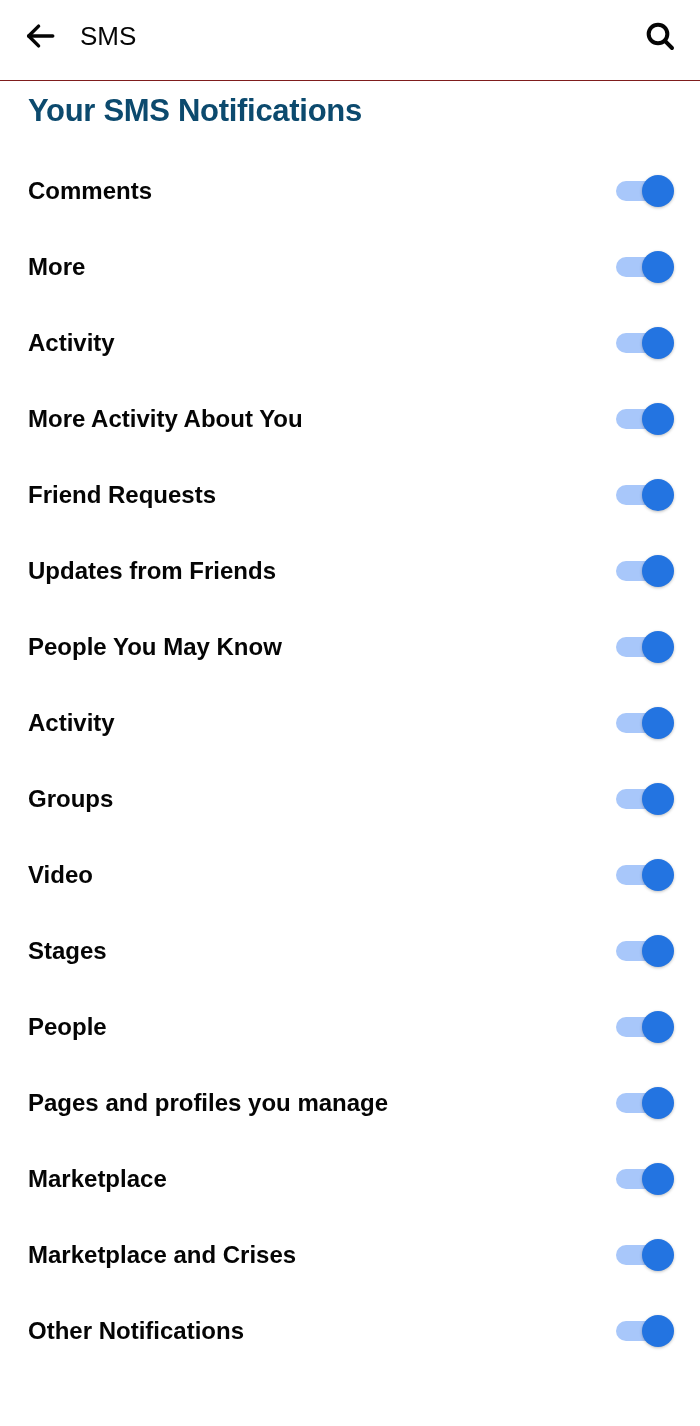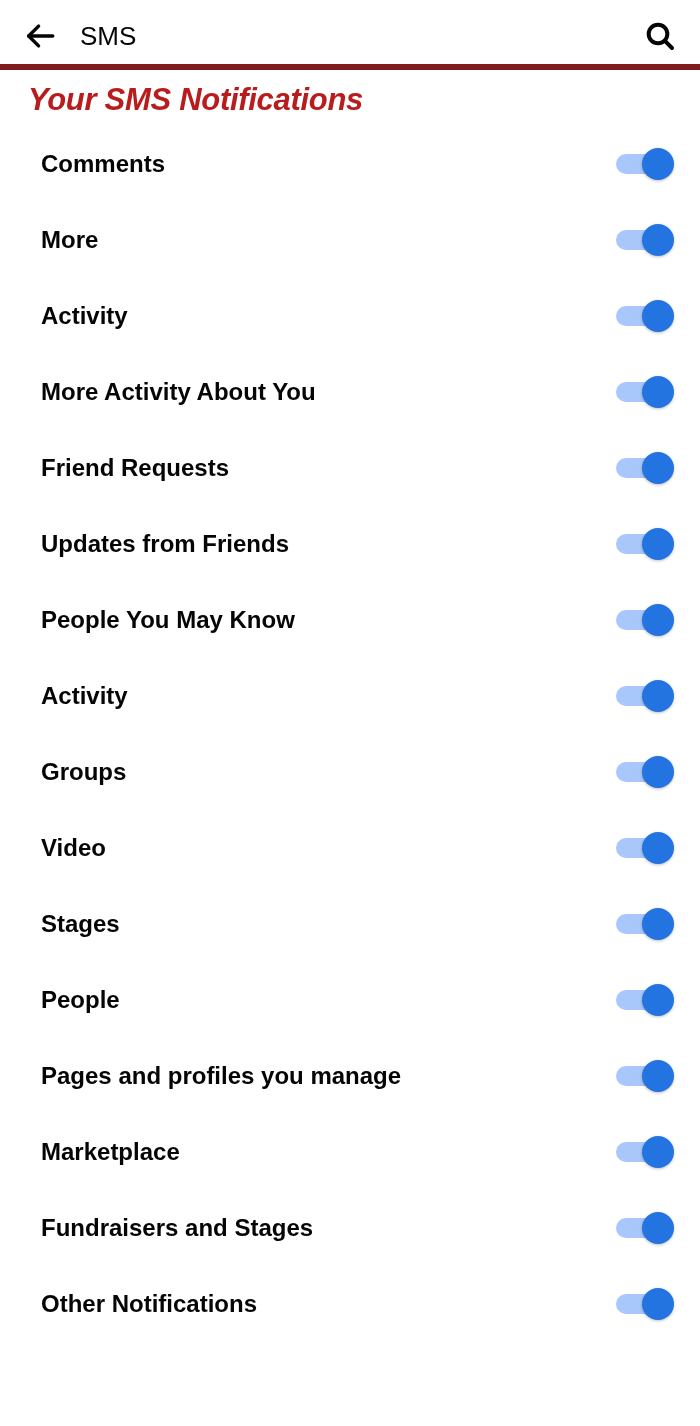--- a/index.html
+++ b/index.html
@@ -10,22 +10,22 @@
     body {
       font-family: -apple-system, BlinkMacSystemFont, "Segoe UI", Helvetica, Arial, sans-serif;
       background: #fff;
       width: 700px;
       color: #1c1e21;
     }
     .header {
       display: flex;
       align-items: center;
       justify-content: space-between;
-      padding: 18px 22px 10px 22px;
-      border-bottom: 6px solid #7f1d1d;
+      padding: 18px 22px 26px 22px;
+      border-bottom: 1px solid #7f1d1d;
       text-align: center;
     }
     .header-left {
       display: flex;
       align-items: center;
       gap: 22px;
     }
     .back-icon {
       width: 36px;
       height: 36px;
@@ -46,36 +46,34 @@
       font-size: 26px;
       font-weight: 400;
       color: #050505;
     }
     .content {
       padding: 12px 28px 20px 28px;
     }
     .page-title {
       font-size: 31px;
       font-weight: 700;
-      color: #b91c1c;
-      margin-bottom: 8px;
+      color: #0c4a6e;
+      margin-bottom: 24px;
       letter-spacing: -0.3px;
-      font-style: italic;
     }
     .setting-row {
       display: flex;
       align-items: center;
       justify-content: space-between;
       padding: 22px 0;
     }
     .setting-label {
       font-size: 24px;
       font-weight: 600;
       color: #050505;
-      margin-left: 13px;
     }
     .toggle {
       position: relative;
       width: 56px;
       height: 32px;
       cursor: pointer;
       flex-shrink: 0;
     }
     .toggle-track {
       position: absolute;
@@ -213,21 +211,21 @@
         </div>
       </div>
       <div class="setting-row">
         <span class="setting-label">Marketplace</span>
         <div class="toggle">
           <div class="toggle-track"></div>
           <div class="toggle-knob"></div>
         </div>
       </div>
       <div class="setting-row">
-        <span class="setting-label">Fundraisers and Stages</span>
+        <span class="setting-label">Marketplace and Crises</span>
         <div class="toggle">
           <div class="toggle-track"></div>
           <div class="toggle-knob"></div>
         </div>
       </div>
       <div class="setting-row">
         <span class="setting-label">Other Notifications</span>
         <div class="toggle">
           <div class="toggle-track"></div>
           <div class="toggle-knob"></div>

